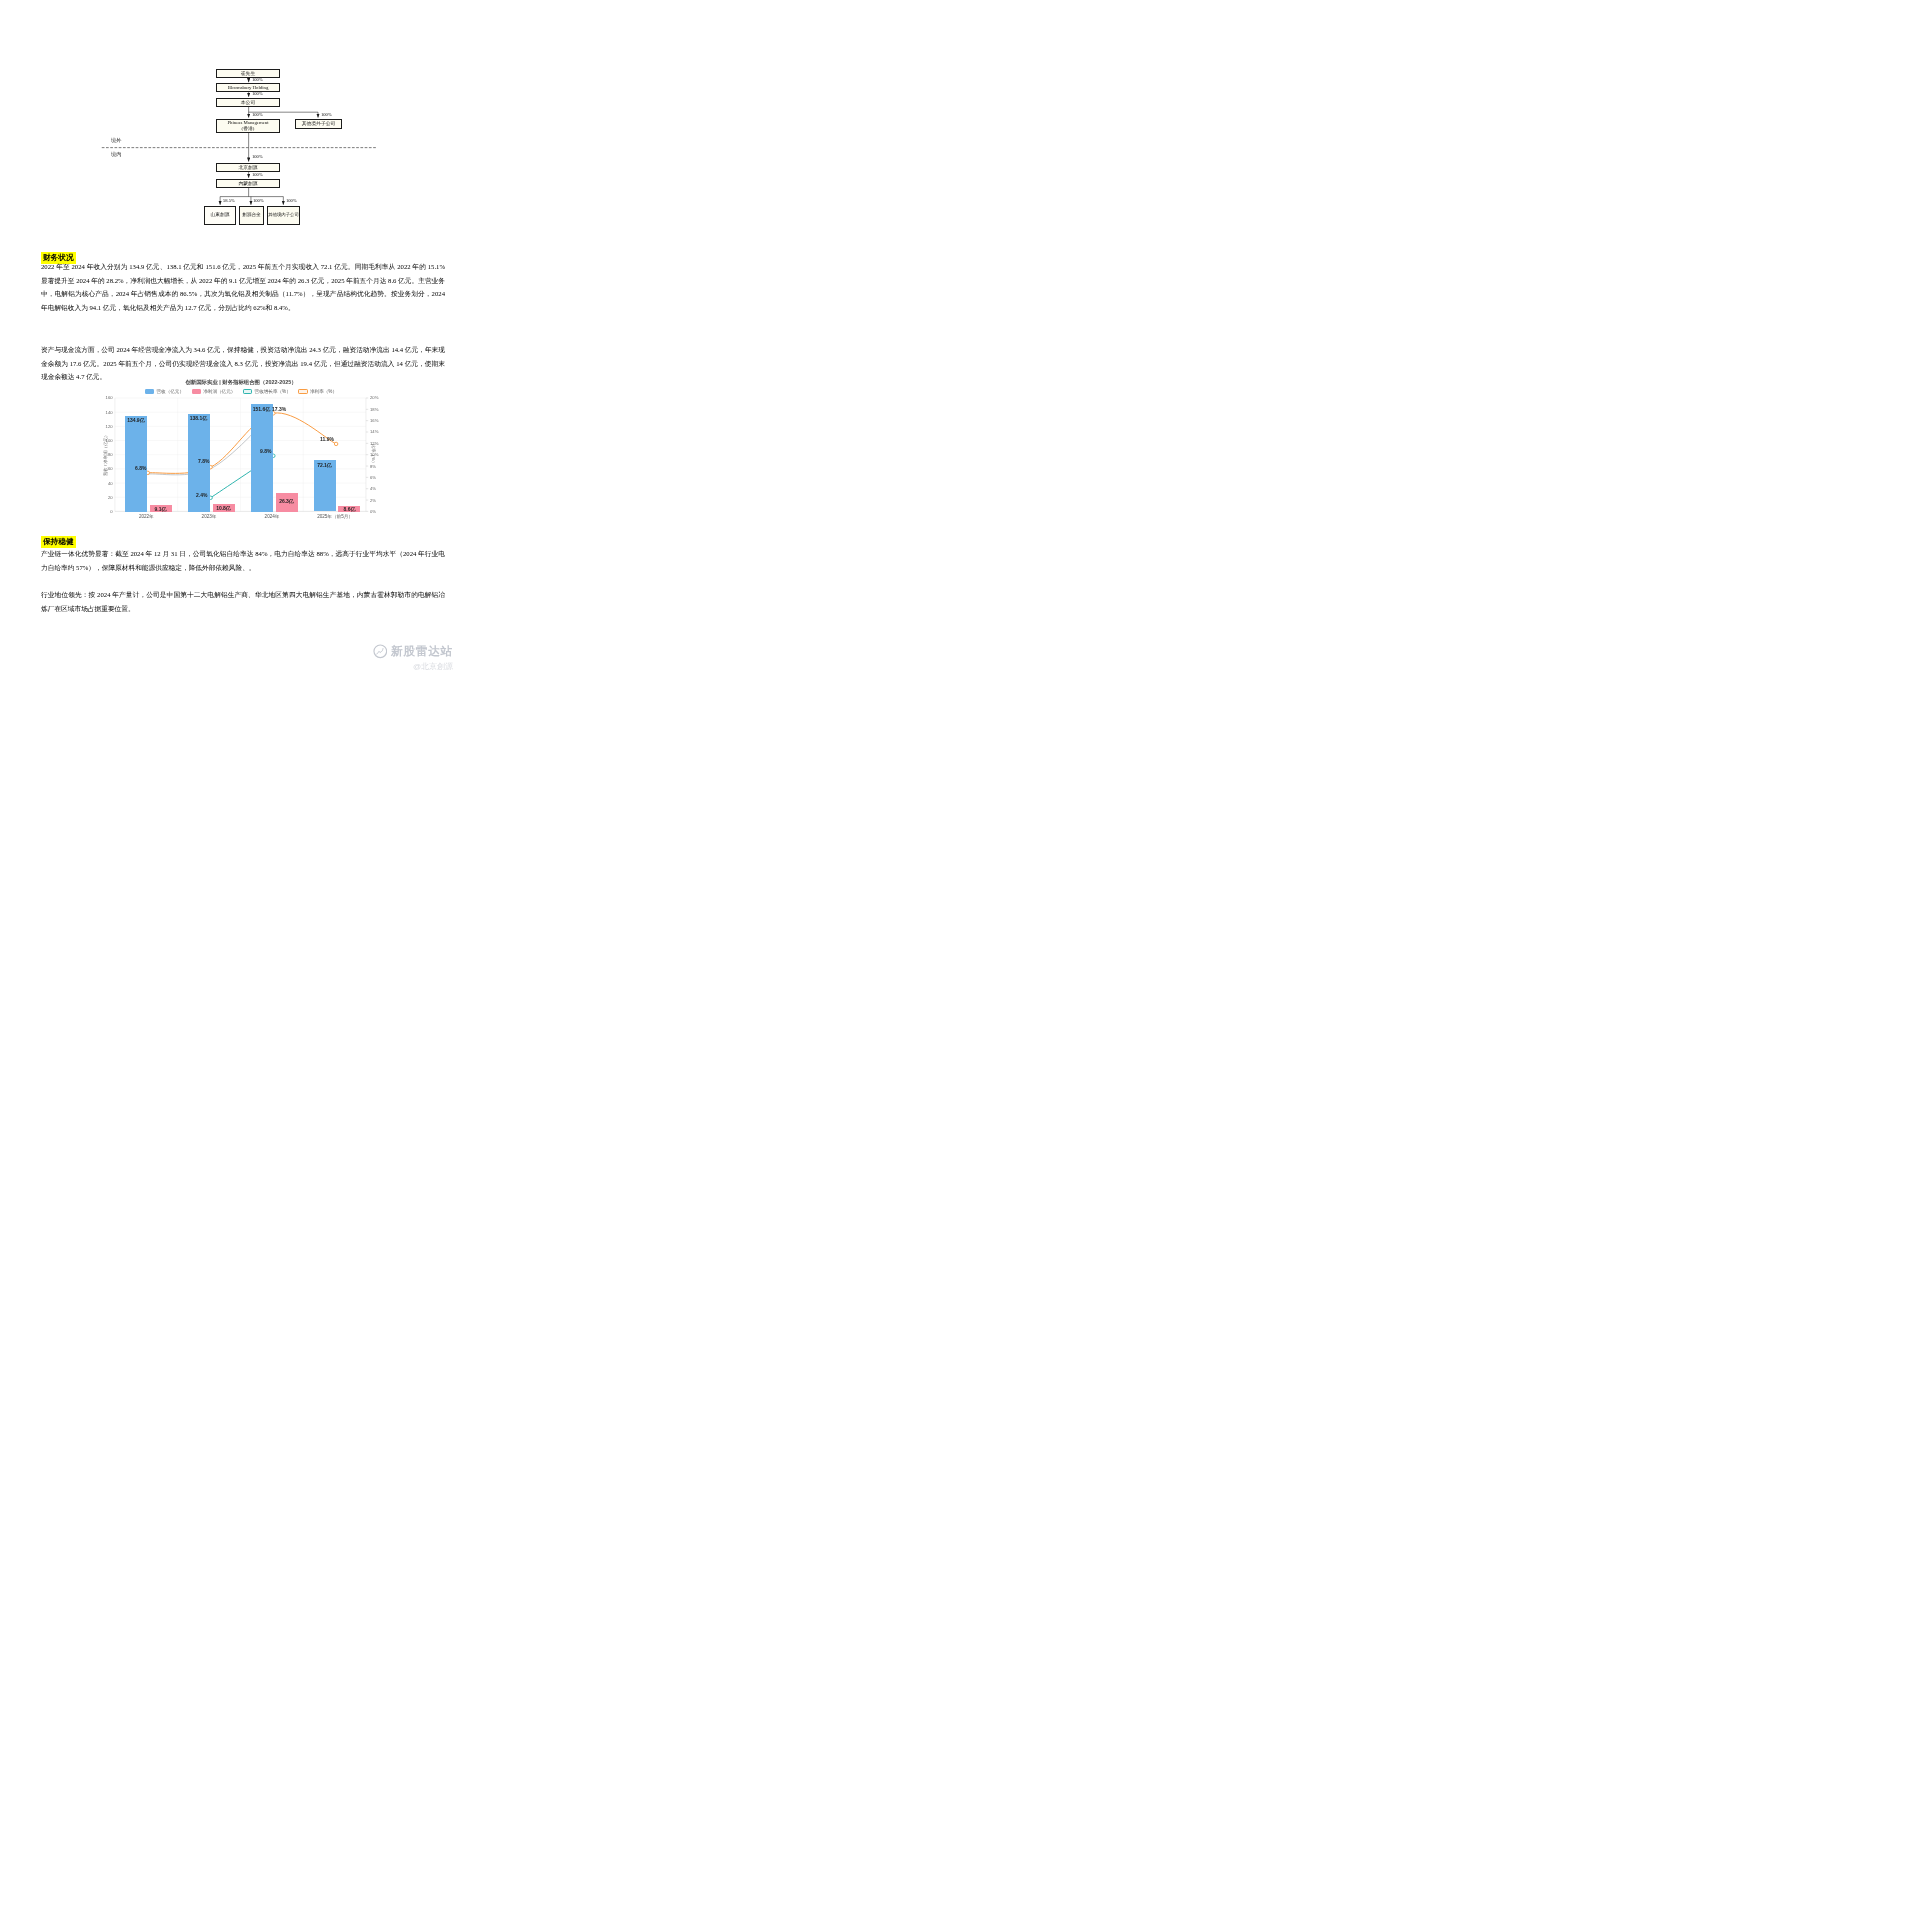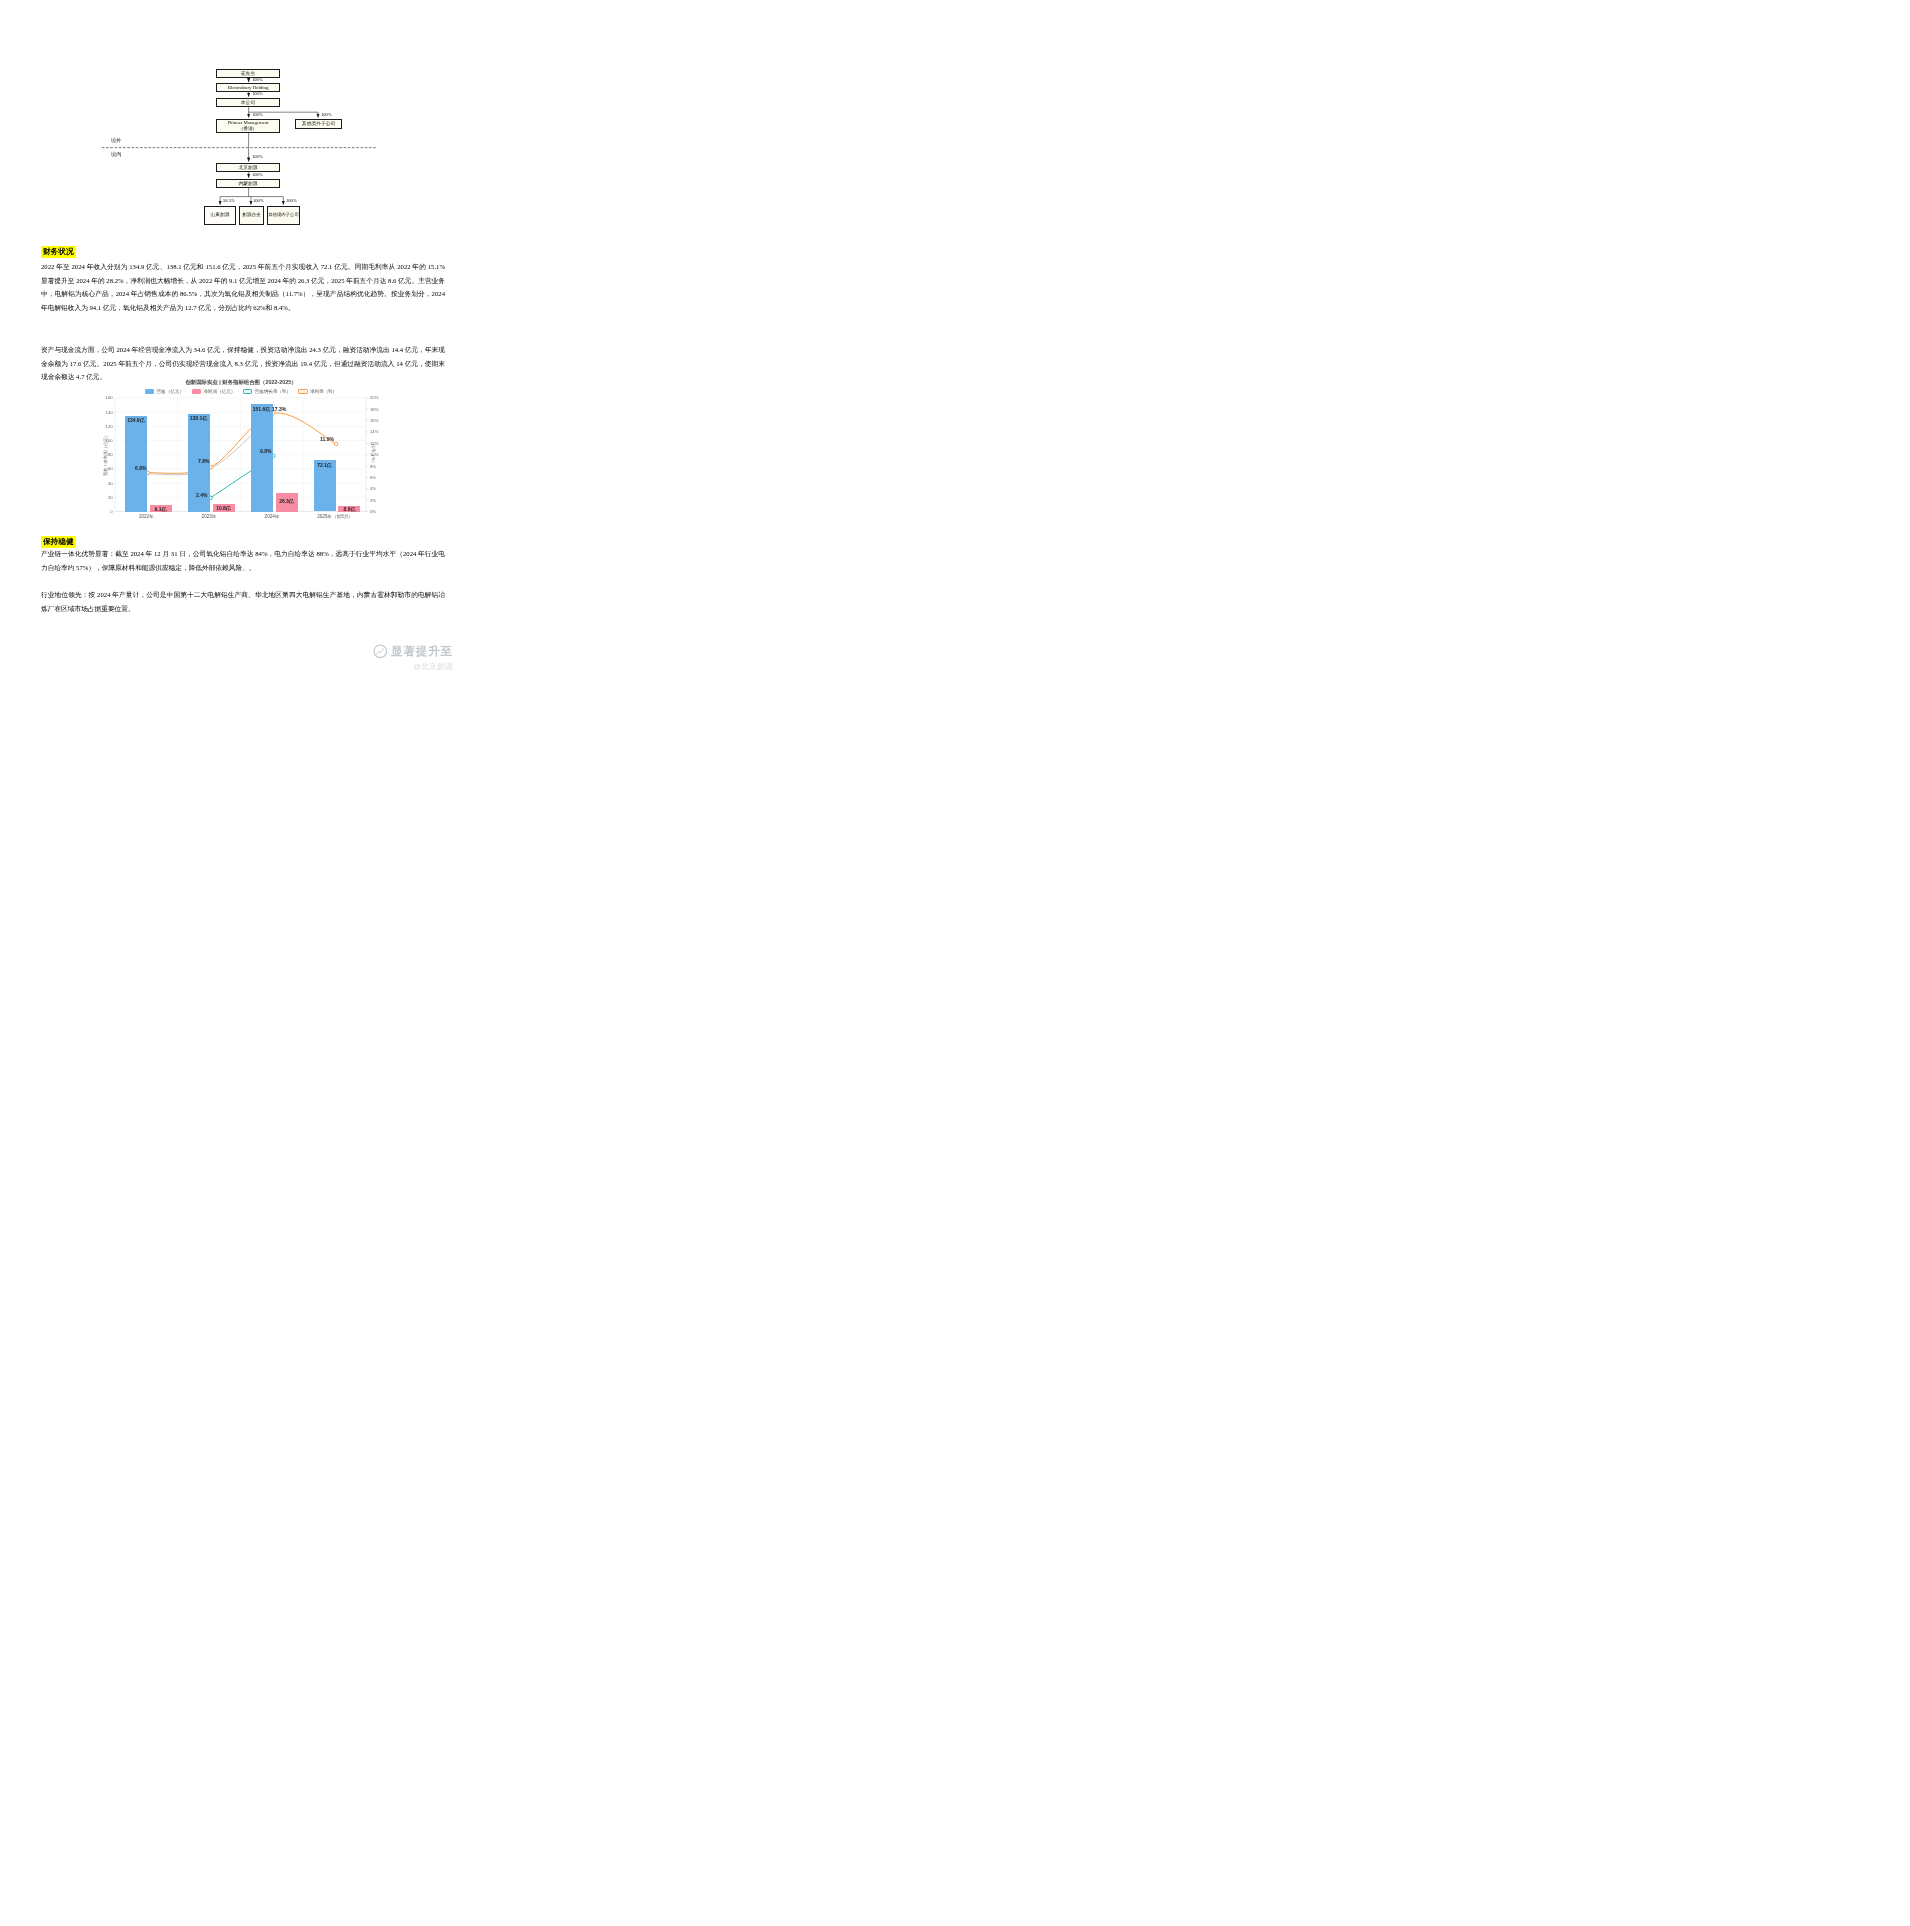--- a/index.html
+++ b/index.html
@@ -111,21 +111,21 @@
     <span class="own" style="left:252px;top:154px;">100%</span>
     <span class="own" style="left:252px;top:172px;">100%</span>
     <span class="own" style="left:223px;top:198px;">58.5%</span>
     <span class="own" style="left:253px;top:198px;">100%</span>
     <span class="own" style="left:286px;top:198px;">100%</span>
 
     <span class="region" style="left:111px;top:137px;">境外</span>
     <span class="region" style="left:111px;top:151px;">境內</span>
   </div>
 
-  <span class="hl" style="top:246px;">财务状况</span>
+  <span class="hl" style="top:252px;">财务状况</span>
   <p class="para" style="top:260px;">2022 年至 2024 年收入分别为 134.9 亿元、138.1 亿元和 151.6 亿元，2025 年前五个月实现收入 72.1 亿元。同期毛利率从 2022 年的 15.1%显著提升至 2024 年的 28.2%，净利润也大幅增长，从 2022 年的 9.1 亿元增至 2024 年的 26.3 亿元，2025 年前五个月达 8.6 亿元。主营业务中，电解铝为核心产品，2024 年占销售成本的 86.5%，其次为氧化铝及相关制品（11.7%），呈现产品结构优化趋势。按业务划分，2024 年电解铝收入为 94.1 亿元，氧化铝及相关产品为 12.7 亿元，分别占比约 62%和 8.4%。</p>
   <p class="para" style="top:343px;">资产与现金流方面，公司 2024 年经营现金净流入为 34.6 亿元，保持稳健，投资活动净流出 24.3 亿元，融资活动净流出 14.4 亿元，年末现金余额为 17.6 亿元。2025 年前五个月，公司仍实现经营现金流入 8.3 亿元，投资净流出 19.4 亿元，但通过融资活动流入 14 亿元，使期末现金余额达 4.7 亿元。</p>
 
   <div class="chart">
     <div class="c-title">创新国际实业 | 财务指标组合图（2022-2025）</div>
     <div class="legend">
       <div class="item">
         <span class="sw" style="background: rgb(108, 178, 234);"></span>
         <span>营收（亿元）</span>
       </div>
@@ -233,19 +233,19 @@
   <span class="hl" style="top:536px;">保持稳健</span>
   <p class="para" style="top:547px;">产业链一体化优势显著：截至 2024 年 12 月 31 日，公司氧化铝自给率达 84%，电力自给率达 88%，远高于行业平均水平（2024 年行业电力自给率约 57%），保障原材料和能源供应稳定，降低外部依赖风险、。</p>
   <p class="para" style="top:588px;">行业地位领先：按 2024 年产量计，公司是中国第十二大电解铝生产商、华北地区第四大电解铝生产基地，内蒙古霍林郭勒市的电解铝冶炼厂在区域市场占据重要位置。</p>
 
   <div class="wm">
     <div class="wm-row">
       <svg width="14.6" height="14.6" viewBox="0 0 38 38">
         <circle cx="19" cy="19" r="16.5" fill="none" stroke="#c3c7cf" stroke-width="3"></circle>
         <path d="M10,26 C12,21 14,24 15,20 C16,16 18,26 20,21 C22,16 23,25 26,12" fill="none" stroke="#c3c7cf" stroke-width="2.6" stroke-linecap="round"></path>
       </svg>
-      <span class="wm-brand">显著提升至</span>
+      <span class="wm-brand">新股雷达站</span>
     </div>
     <div class="wm-handle">@北京創源</div>
   </div>
 
 </div>
 
 
 </body></html>

